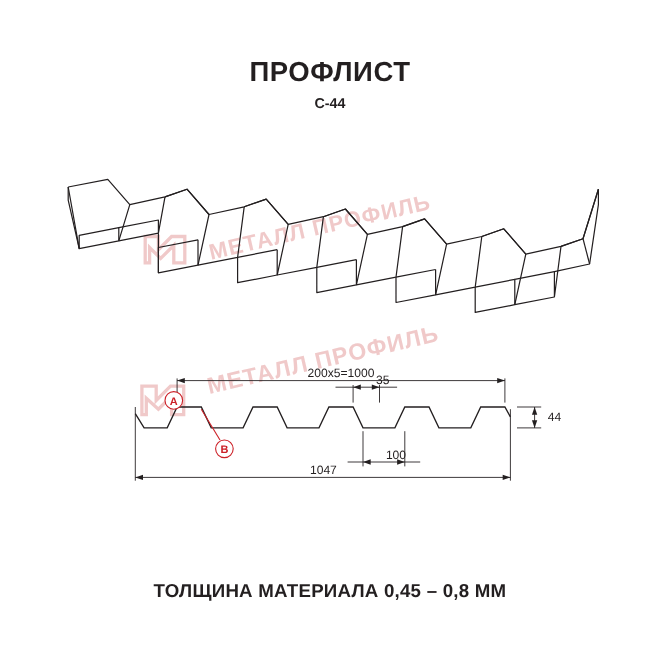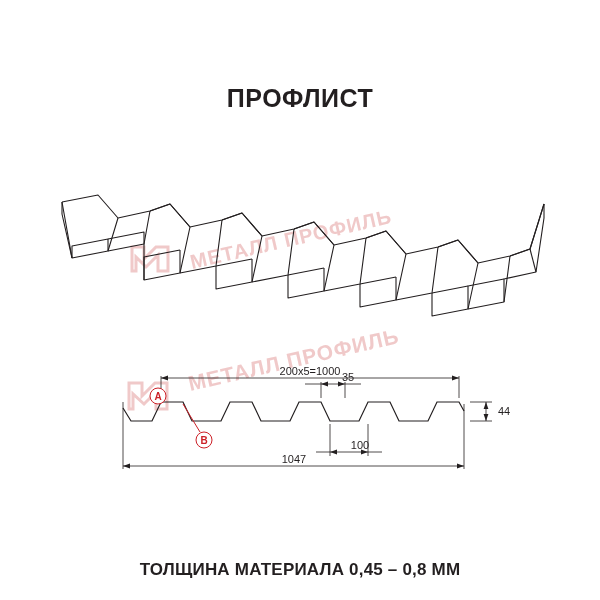--- a/index.html
+++ b/index.html
@@ -11,21 +11,20 @@
     font-family: "Liberation Sans", sans-serif;
     color: #231f20;
     position: relative;
     overflow: hidden;
   }
   .page {
     position: absolute;
     inset: 0;
     width: 600px;
     height: 420px;
-    margin-top: 32px;
   }
   .title {
     position: absolute;
     top: 52px;
     left: 0;
     width: 600px;
     text-align: center;
     font-size: 25px;
     font-weight: bold;
     letter-spacing: 0.5px;
@@ -83,20 +82,21 @@
   }
   .wm-logo1 { top: 205px; left: 128px; }
   .wm-logo2 { top: 341px; left: 125px; }
 </style>
 </head>
 <body>
 
 <div class="page">
 
   <div class="title">ПРОФЛИСТ</div>
+  <div class="subtitle">С-44</div>
 
   <div class="wm-logo wm-logo1">
     <svg width="54" height="40" viewBox="0 0 54 40">
       <path d="M4 34 L4 10 L16 10 L16 22 L28 10 L40 10 L40 34 L30 34 L30 18 L18 30 L8 20 L8 34 Z" fill="none" stroke="#f0c9c9" stroke-width="3"></path>
     </svg>
   </div>
   <div class="wm-logo wm-logo2">
     <svg width="56" height="42" viewBox="0 0 56 42">
       <path d="M4 36 L4 10 L17 10 L17 23 L30 10 L42 10 L42 36 L31 36 L31 19 L19 31 L8 21 L8 36 Z" fill="none" stroke="#f0c9c9" stroke-width="3"></path>
     </svg>

